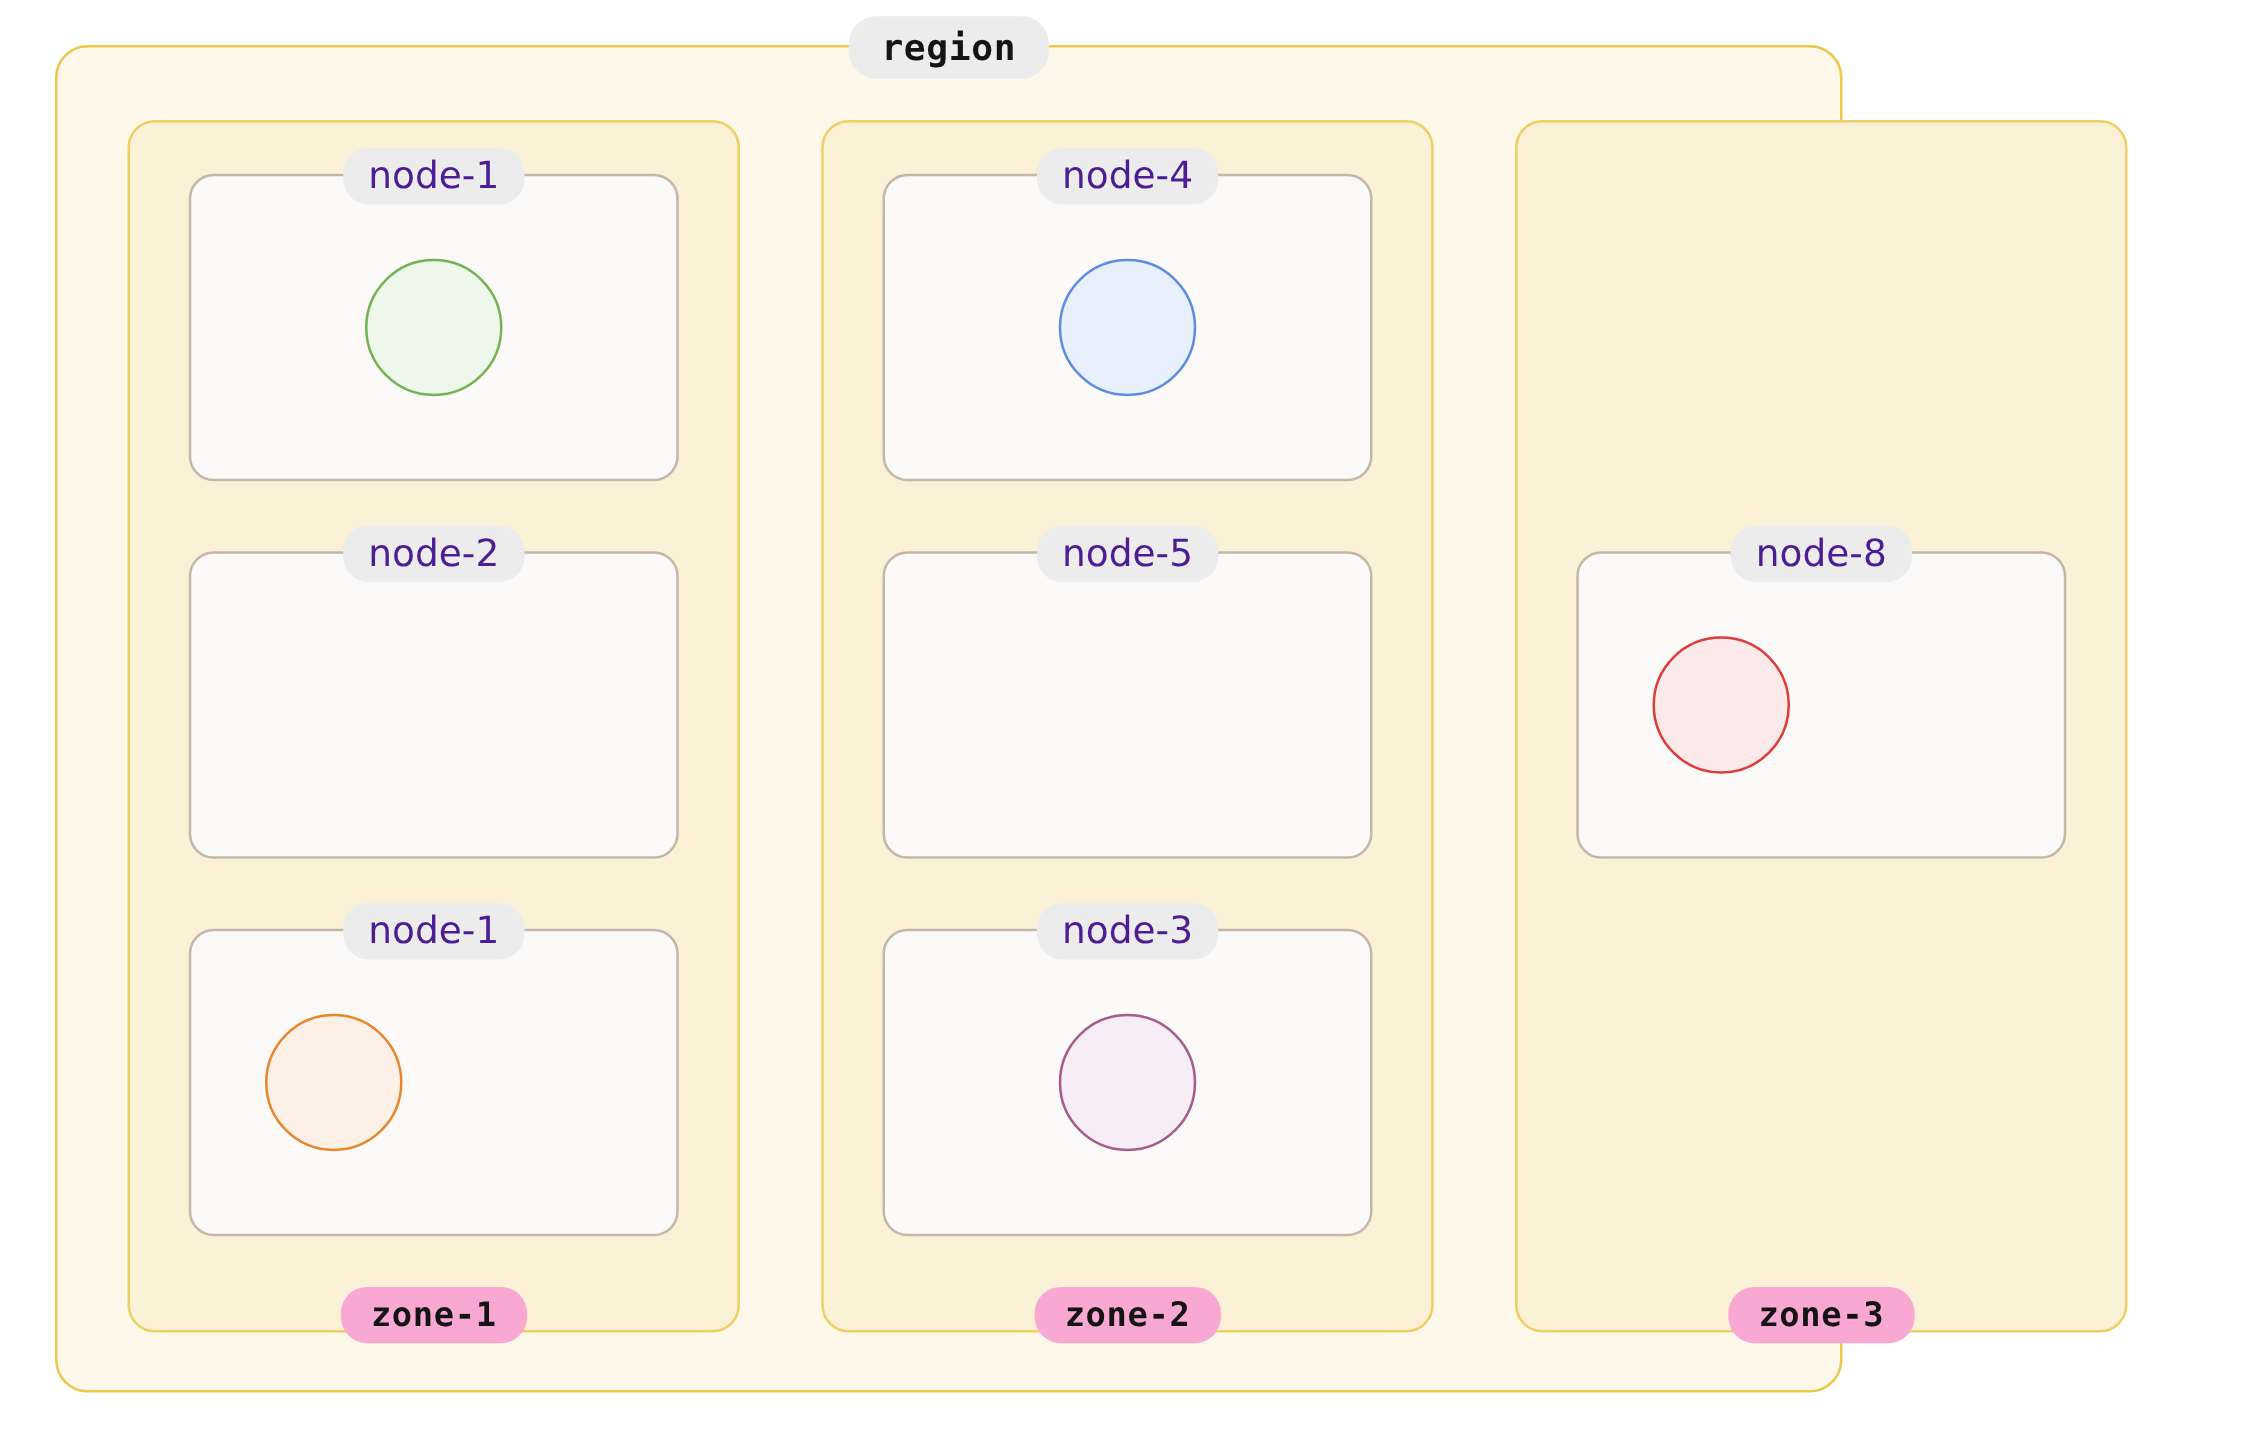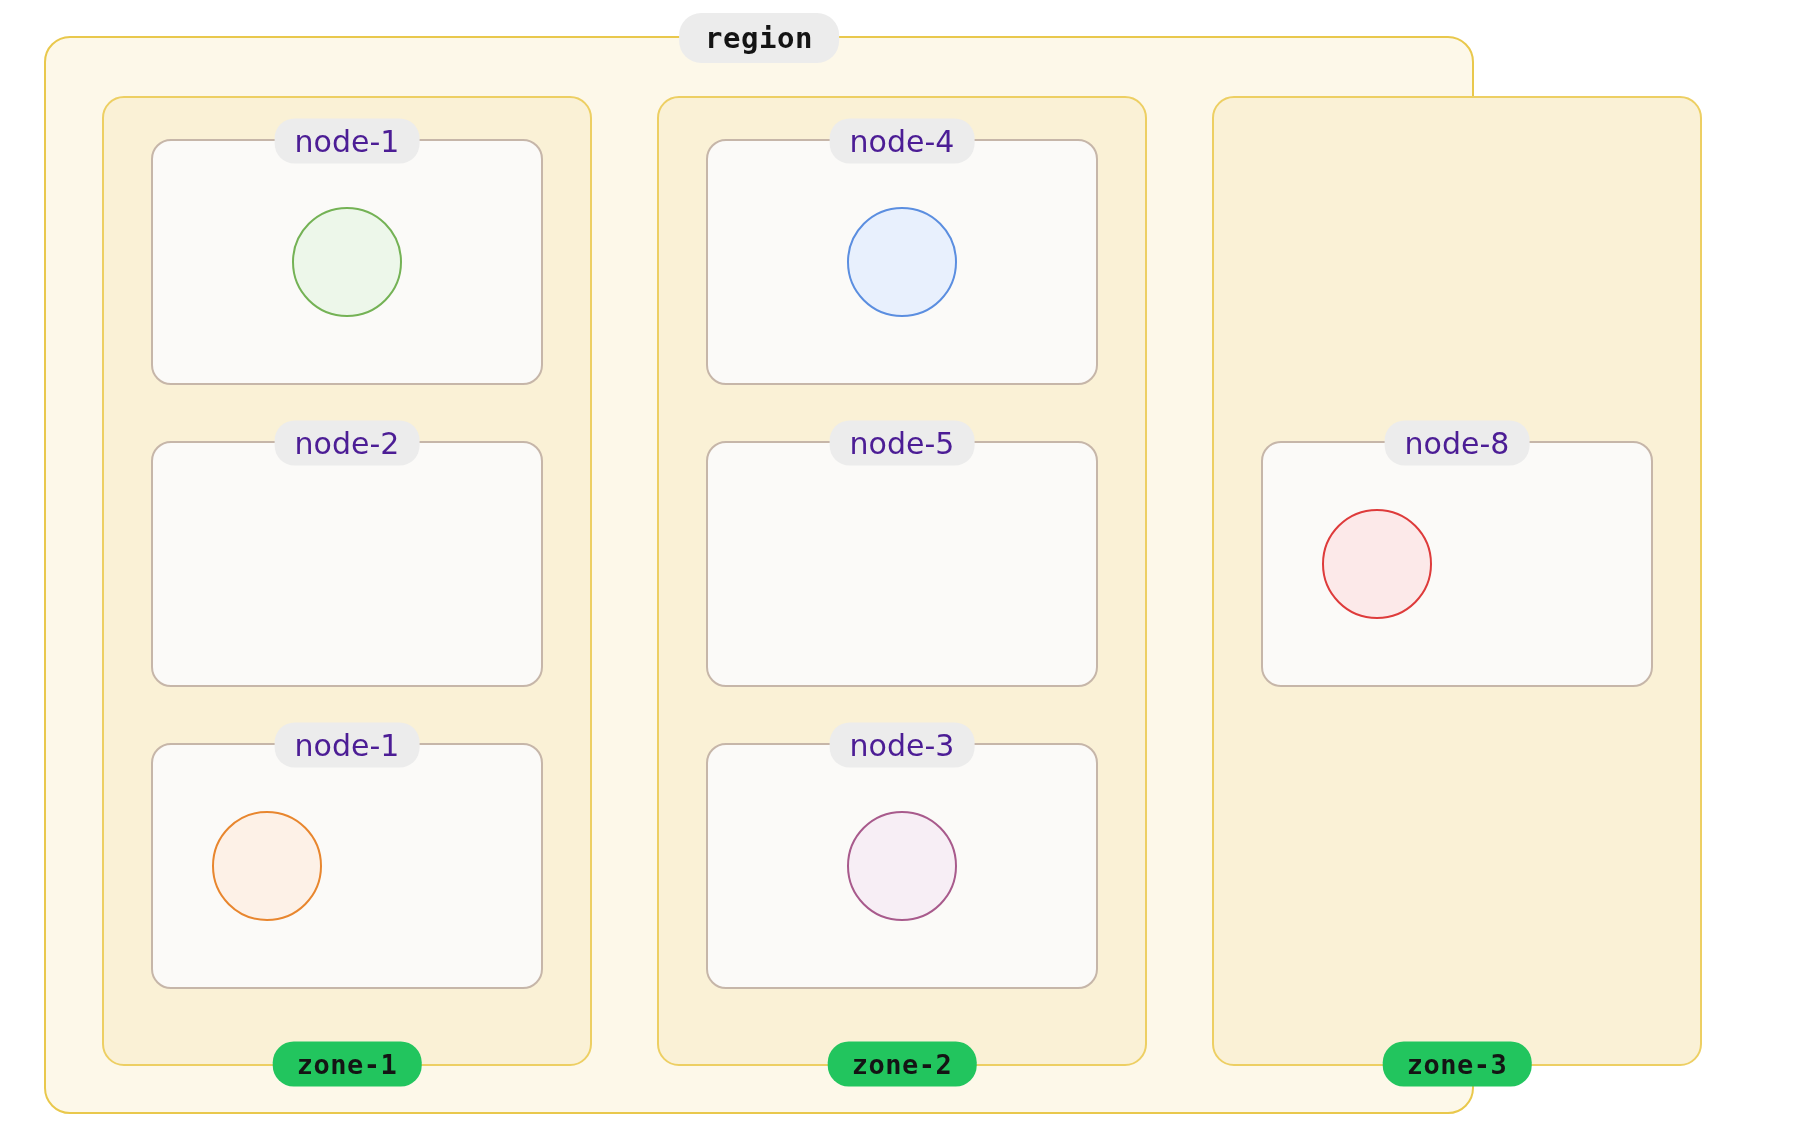--- a/index.html
+++ b/index.html
@@ -68,23 +68,23 @@
     height: 970px;
     box-sizing: border-box;
     background: #faf1d6;
     border: 2px solid #edcf63;
     border-radius: 22px;
   }
 
   .zone-label {
     position: absolute;
     left: 50%;
-    bottom: 0;
+    bottom: 12px;
     transform: translate(-50%, 50%);
-    background: #22c55e;
+    background: #f9a8d4;
     color: #141414;
     font-family: "DejaVu Sans Mono", monospace;
     font-weight: bold;
     font-size: 27px;
     letter-spacing: 0.5px;
     padding: 7px 24px;
     border-radius: 21px;
     white-space: nowrap;
     z-index: 5;
   }

